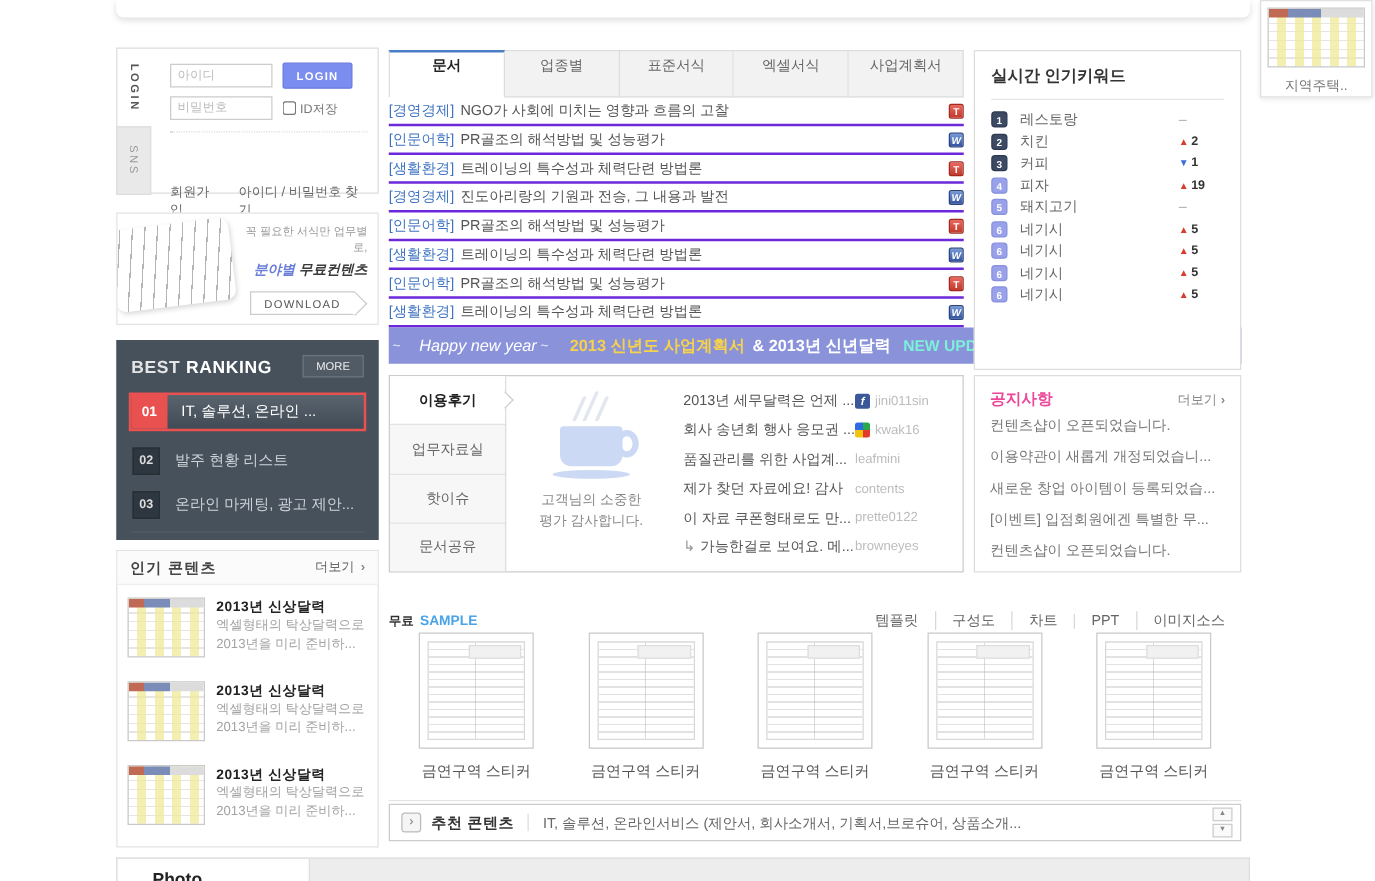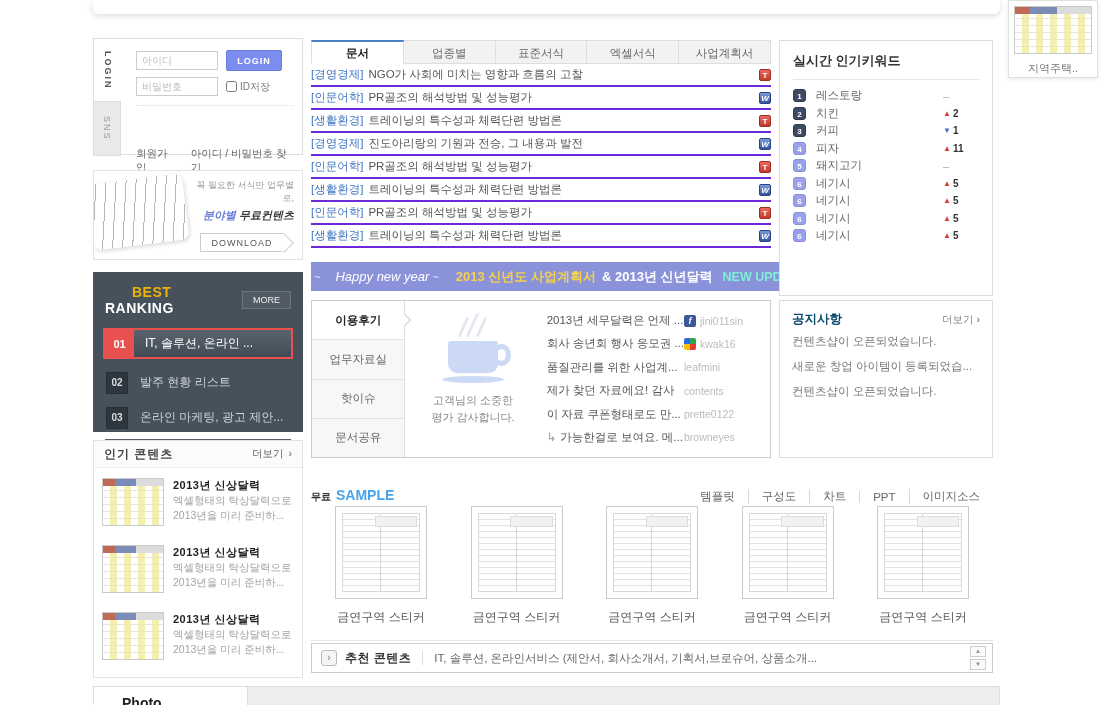--- a/index.html
+++ b/index.html
@@ -46,21 +46,21 @@
                   background:#fff; font-size:9px; color:#555; letter-spacing:1px; cursor:pointer;
                   float:right; margin-right:10px; }
   .download-btn::after { content:""; position:absolute; right:-8px; top:2px; width:13px; height:13px;
                   border-top:1px solid #ccc; border-right:1px solid #ccc; background:#fff;
                   transform:rotate(45deg); }
 
   
   .ranking { position:absolute; left:93px; top:272px; width:210px; height:160px; background:#47515c; }
   .rank-head { display:flex; align-items:center; padding:12px 12px 10px 12px; }
   .rank-title { font-size:14px; font-weight:bold; color:#fff; letter-spacing:.5px; }
-  .rank-title .accent { color:#eab308;margin-left:27px; }
+  .rank-title .accent { color:#e5e5e5; }
   .more-btn { margin-left:auto; border:1px solid #6b7580; background:#515b66; color:#eee;
               font-size:9px; padding:3px 10px; cursor:pointer; }
   .rank-item1 { margin:2px 10px 6px 10px; border:2px solid #e8514f; height:31px; display:flex;
                 align-items:stretch; background:linear-gradient(#5a646e,#414b55); cursor:pointer; }
   .rank-badge1 { width:29px; background:#e8514f; color:#fff; font-weight:bold; font-size:11px;
                  display:flex; align-items:center; justify-content:center; }
   .rank-item1 .lbl { color:#fff; font-size:12px; display:flex; align-items:center; margin-left:11px; }
   .rank-item { height:35px; display:flex; align-items:center; padding:0 13px; cursor:pointer; }
   .rank-badge { width:22px; height:22px; background:#2e3740; border:1px solid #252d35; color:#ddd;
                 font-size:10px; font-weight:bold; display:flex; align-items:center; justify-content:center;
@@ -88,21 +88,21 @@
   .pop-info .d { margin-top:0; font-size:10.5px; color:#a3a3a3; line-height:1.45; }
 
   
   .photo-band { position:absolute; left:93px; top:686px; width:907px; height:19px;
                 background:#ededed; border:1px solid #ddd; border-bottom:none; overflow:hidden; }
   .photo-tab { width:154px; height:30px; background:#fff; border-right:1px solid #ddd;
                font-size:14px; font-weight:bold; color:#222; padding:8px 0 0 28px; }
 
   
   .doc-panel { position:absolute; left:311px; top:40px; width:460px; }
-  .tabs { display:flex; height:24px; }
+  .tabs { display:flex; height:38px; }
   .tab { flex:1; background:#f2f2f2; border:1px solid #ddd; border-left:none; color:#666;
          font-size:11.5px; text-align:center; line-height:24px; cursor:pointer; }
   .tab:first-child { border-left:1px solid #ddd; }
   .tab.active { background:#fff; border-top:2px solid #4a7ec7; border-bottom:1px solid #fff;
                 color:#222; font-weight:bold; line-height:22px; }
   .doc-row { height:23px; display:flex; align-items:center; border-bottom:2px solid #6d28d9;
              font-size:11.5px; cursor:pointer; }
   .doc-cat { color:#3f74c2; margin-right:5px; white-space:nowrap; }
   .doc-title { color:#555; flex:1; white-space:nowrap; overflow:hidden; }
   .file-icon { width:12px; height:12px; border-radius:2px; font-size:8px; color:#fff; text-align:center;
@@ -151,32 +151,32 @@
   .sns-fb { width:12px; height:12px; border-radius:2px; background:#3b5998; color:#fff; font-size:9px;
             font-weight:bold; text-align:center; line-height:12px; font-style:italic; flex:none; }
   .sns-app { width:12px; height:12px; border-radius:2px; flex:none;
              background:conic-gradient(#2aa84a 0 25%, #e23b2e 25% 50%, #f4c20d 50% 75%, #2d6ae3 75%); }
   .reply-glyph { color:#999; margin-right:4px; }
 
   
   .notice { position:absolute; left:779px; top:300px; width:214px; height:158px;
             border:1px solid #ddd; background:#fff; padding:10px 12px; }
   .notice-head { display:flex; align-items:center; }
-  .notice-title { font-size:12.5px; font-weight:bold; color:#0c4a6e; }
+  .notice-title { font-size:12.5px; font-weight:bold; color:#ec4899; }
   .notice-more { margin-left:auto; font-size:10.5px; color:#888; cursor:pointer; }
   .notice-item { font-size:11.5px; color:#777; height:25px; line-height:27px; white-space:nowrap;
                  overflow:hidden; cursor:pointer; }
   .notice-item:first-of-type { margin-top:4px; }
 
   
   .sample { position:absolute; left:311px; top:470px; width:682px; border-bottom:1px solid #e5e5e5;
             padding-bottom:14px; }
   .sample-head { display:flex; align-items:baseline; height:24px; }
   .sample-title { font-size:10px; font-weight:bold; color:#333;margin-top:20px; }
-  .sample-accent { font-size:14px; font-weight:bold; color:#4aa3e8; margin-left:5px; }
+  .sample-accent { font-size:11px; font-weight:bold; color:#4aa3e8; margin-left:5px; }
   .sample-links { margin-left:auto; display:flex; align-items:center; }
   .sample-link { font-size:11.5px; color:#666; padding:0 13px; border-left:1px solid #d8d8d8; cursor:pointer; }
   .sample-link:first-child { border-left:none; }
   .sample-cards { display:flex; justify-content:space-between; padding:0 24px; margin-top:12px; }
   .sample-card { width:92px; text-align:center; cursor:pointer; }
   .card-thumb { width:92px; height:93px; border:1px solid #c9c9c9; background:#fff; padding:6px; }
   .sheet { width:100%; height:100%; border:1px solid #d8d8d8; position:relative;
            background-image:
              linear-gradient(90deg, rgba(0,0,0,0) 0 49%, rgba(180,180,180,.5) 49% 50%, rgba(0,0,0,0) 50%),
              repeating-linear-gradient(0deg, rgba(0,0,0,0) 0 5px, rgba(190,190,190,.45) 5px 6px); }
@@ -433,21 +433,23 @@
         </div>
     </div>
   </div>
 
   <div class="notice">
     <div class="notice-head">
       <span class="notice-title">공지사항</span>
       <span class="notice-more"><span>더보기</span> <b>›</b></span>
     </div>
     <div class="notice-item">컨텐츠샵이 오픈되었습니다.</div>
+    <div class="notice-item">이용약관이 새롭게 개정되었습니...</div>
     <div class="notice-item">새로운 창업 아이템이 등록되었습...</div>
+    <div class="notice-item">[이벤트] 입점회원에겐 특별한 무...</div>
     <div class="notice-item">컨텐츠샵이 오픈되었습니다.</div>
   </div>
 
   <div class="sample">
     <div class="sample-head">
       <span class="sample-title">무료</span>
       <span class="sample-accent">SAMPLE</span>
       <span class="sample-links">
         <span class="sample-link">템플릿</span>
         <span class="sample-link">구성도</span>
@@ -525,21 +527,21 @@
           <span class="kw-change down">
             <i>▼</i>
             <b>1</b>
           </span>
         </div>
       <div class="kw-row">
           <span class="kw-badge light">4</span>
           <span class="kw-label">피자</span>
           <span class="kw-change up">
             <i>▲</i>
-            <b>11</b>
+            <b>19</b>
           </span>
         </div>
       <div class="kw-row">
           <span class="kw-badge light">5</span>
           <span class="kw-label">돼지고기</span>
           <span class="kw-change">
             <span class="dash">–</span>
           </span>
         </div>
       <div class="kw-row">

